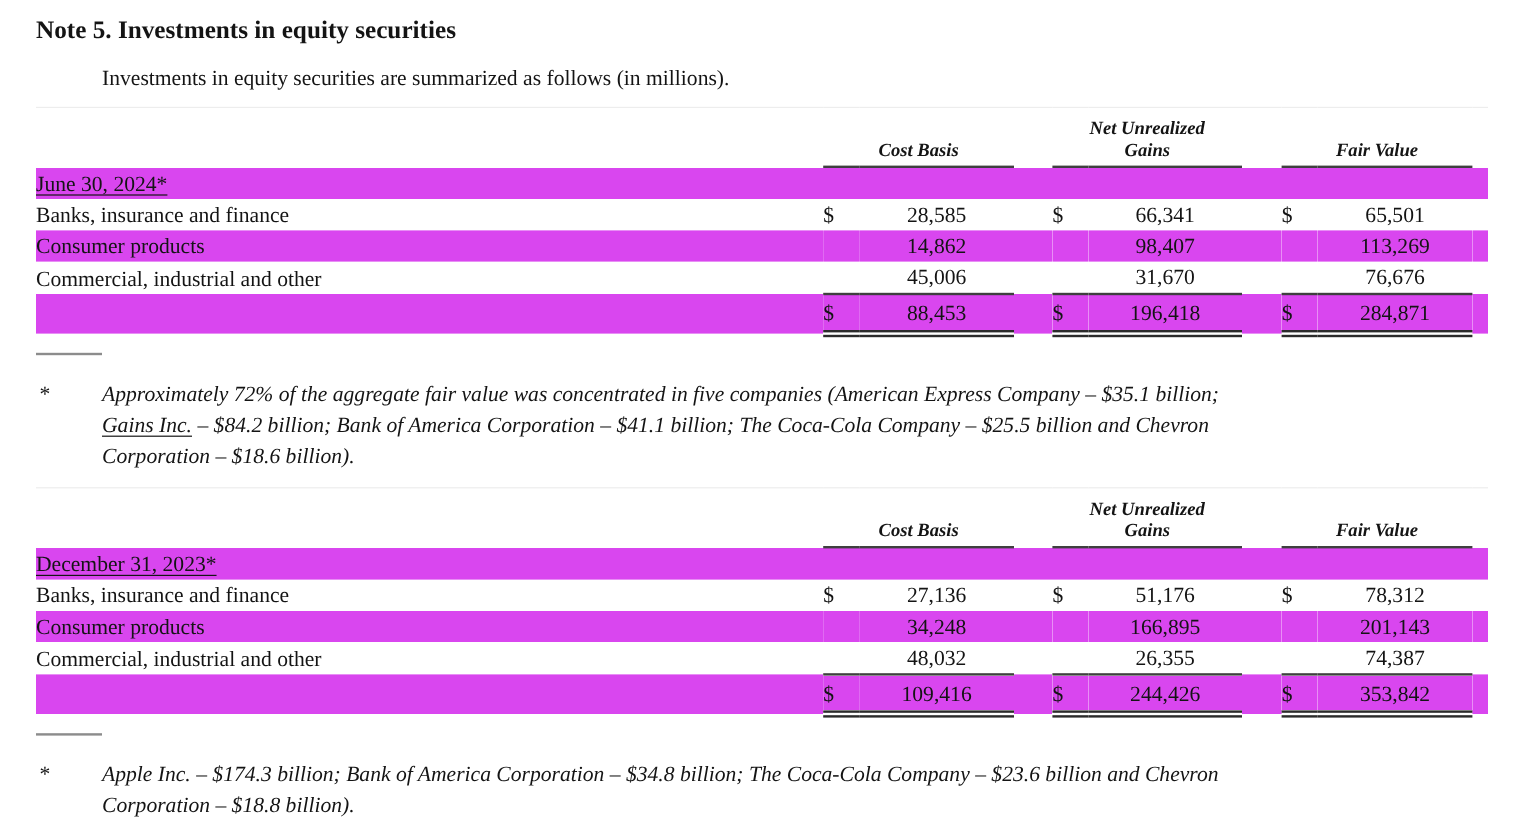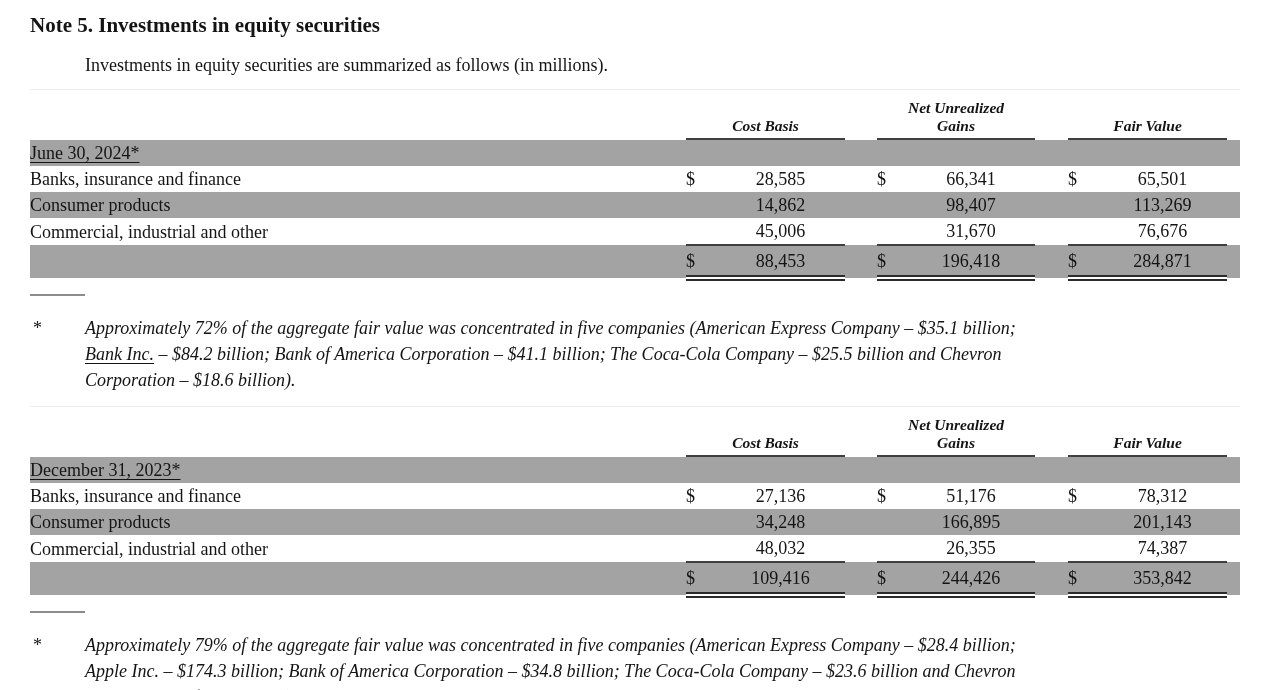--- a/index.html
+++ b/index.html
@@ -50,21 +50,21 @@
     font-style: italic;
   }
   table.fin th.grp { border-bottom: 2px solid #3f3f3f; }
 
   table.fin td {
     height: 26px;
     padding: 0;
     vertical-align: middle;
     line-height: 22px;
   }
-  tr.band td { background: #a3a3a3; background-clip: padding-box; }
+  tr.band td { background: #d946ef; background-clip: padding-box; }
   td.sec { padding-left: 0; }
   td.sec span { text-decoration: underline; text-underline-offset: 3px; }
   td.lbl { padding-left: 20px; margin-left: 40px; }
   td.d   { text-align: left;  padding-left: 1px; }
   td.v   { text-align: center; padding-right: 0; }
   tr.ruled td.rule  { border-bottom: 2px solid #3f3f3f; }
   tr.total td { height: 29px; }
   tr.total td.rule2 { border-bottom: 6px double #2b2b2b; }
 
   .fn-sep {
@@ -182,21 +182,21 @@
     </tbody>
   </table>
 
   <div class="fn-sep"></div>
 
   <div class="footnote">
     <div class="fn-star">*</div>
     <div class="fn-text">
       <div>Approximately 72% of the aggregate fair value was concentrated in five companies (American Express Company – $35.1 billion;</div>
       <div>
-        <span class="fn-underline">Bank Inc.</span>
+        <span class="fn-underline">Gains Inc.</span>
         <span>– $84.2 billion; Bank of America Corporation – $41.1 billion; The Coca-Cola Company – $25.5 billion and Chevron</span>
       </div>
       <div>Corporation – $18.6 billion).</div>
     </div>
   </div>
 
   <table class="fin">
     <colgroup>
       <col class="c-label">
         <col class="c-d">
@@ -280,19 +280,18 @@
         <td></td>
       </tr>
     </tbody>
   </table>
 
   <div class="fn-sep"></div>
 
   <div class="footnote">
     <div class="fn-star">*</div>
     <div class="fn-text">
-      <div>Approximately 79% of the aggregate fair value was concentrated in five companies (American Express Company – $28.4 billion;</div>
       <div>Apple Inc. – $174.3 billion; Bank of America Corporation – $34.8 billion; The Coca-Cola Company – $23.6 billion and Chevron</div>
       <div>Corporation – $18.8 billion).</div>
     </div>
   </div>
 
 </div>
 
 </body></html>

